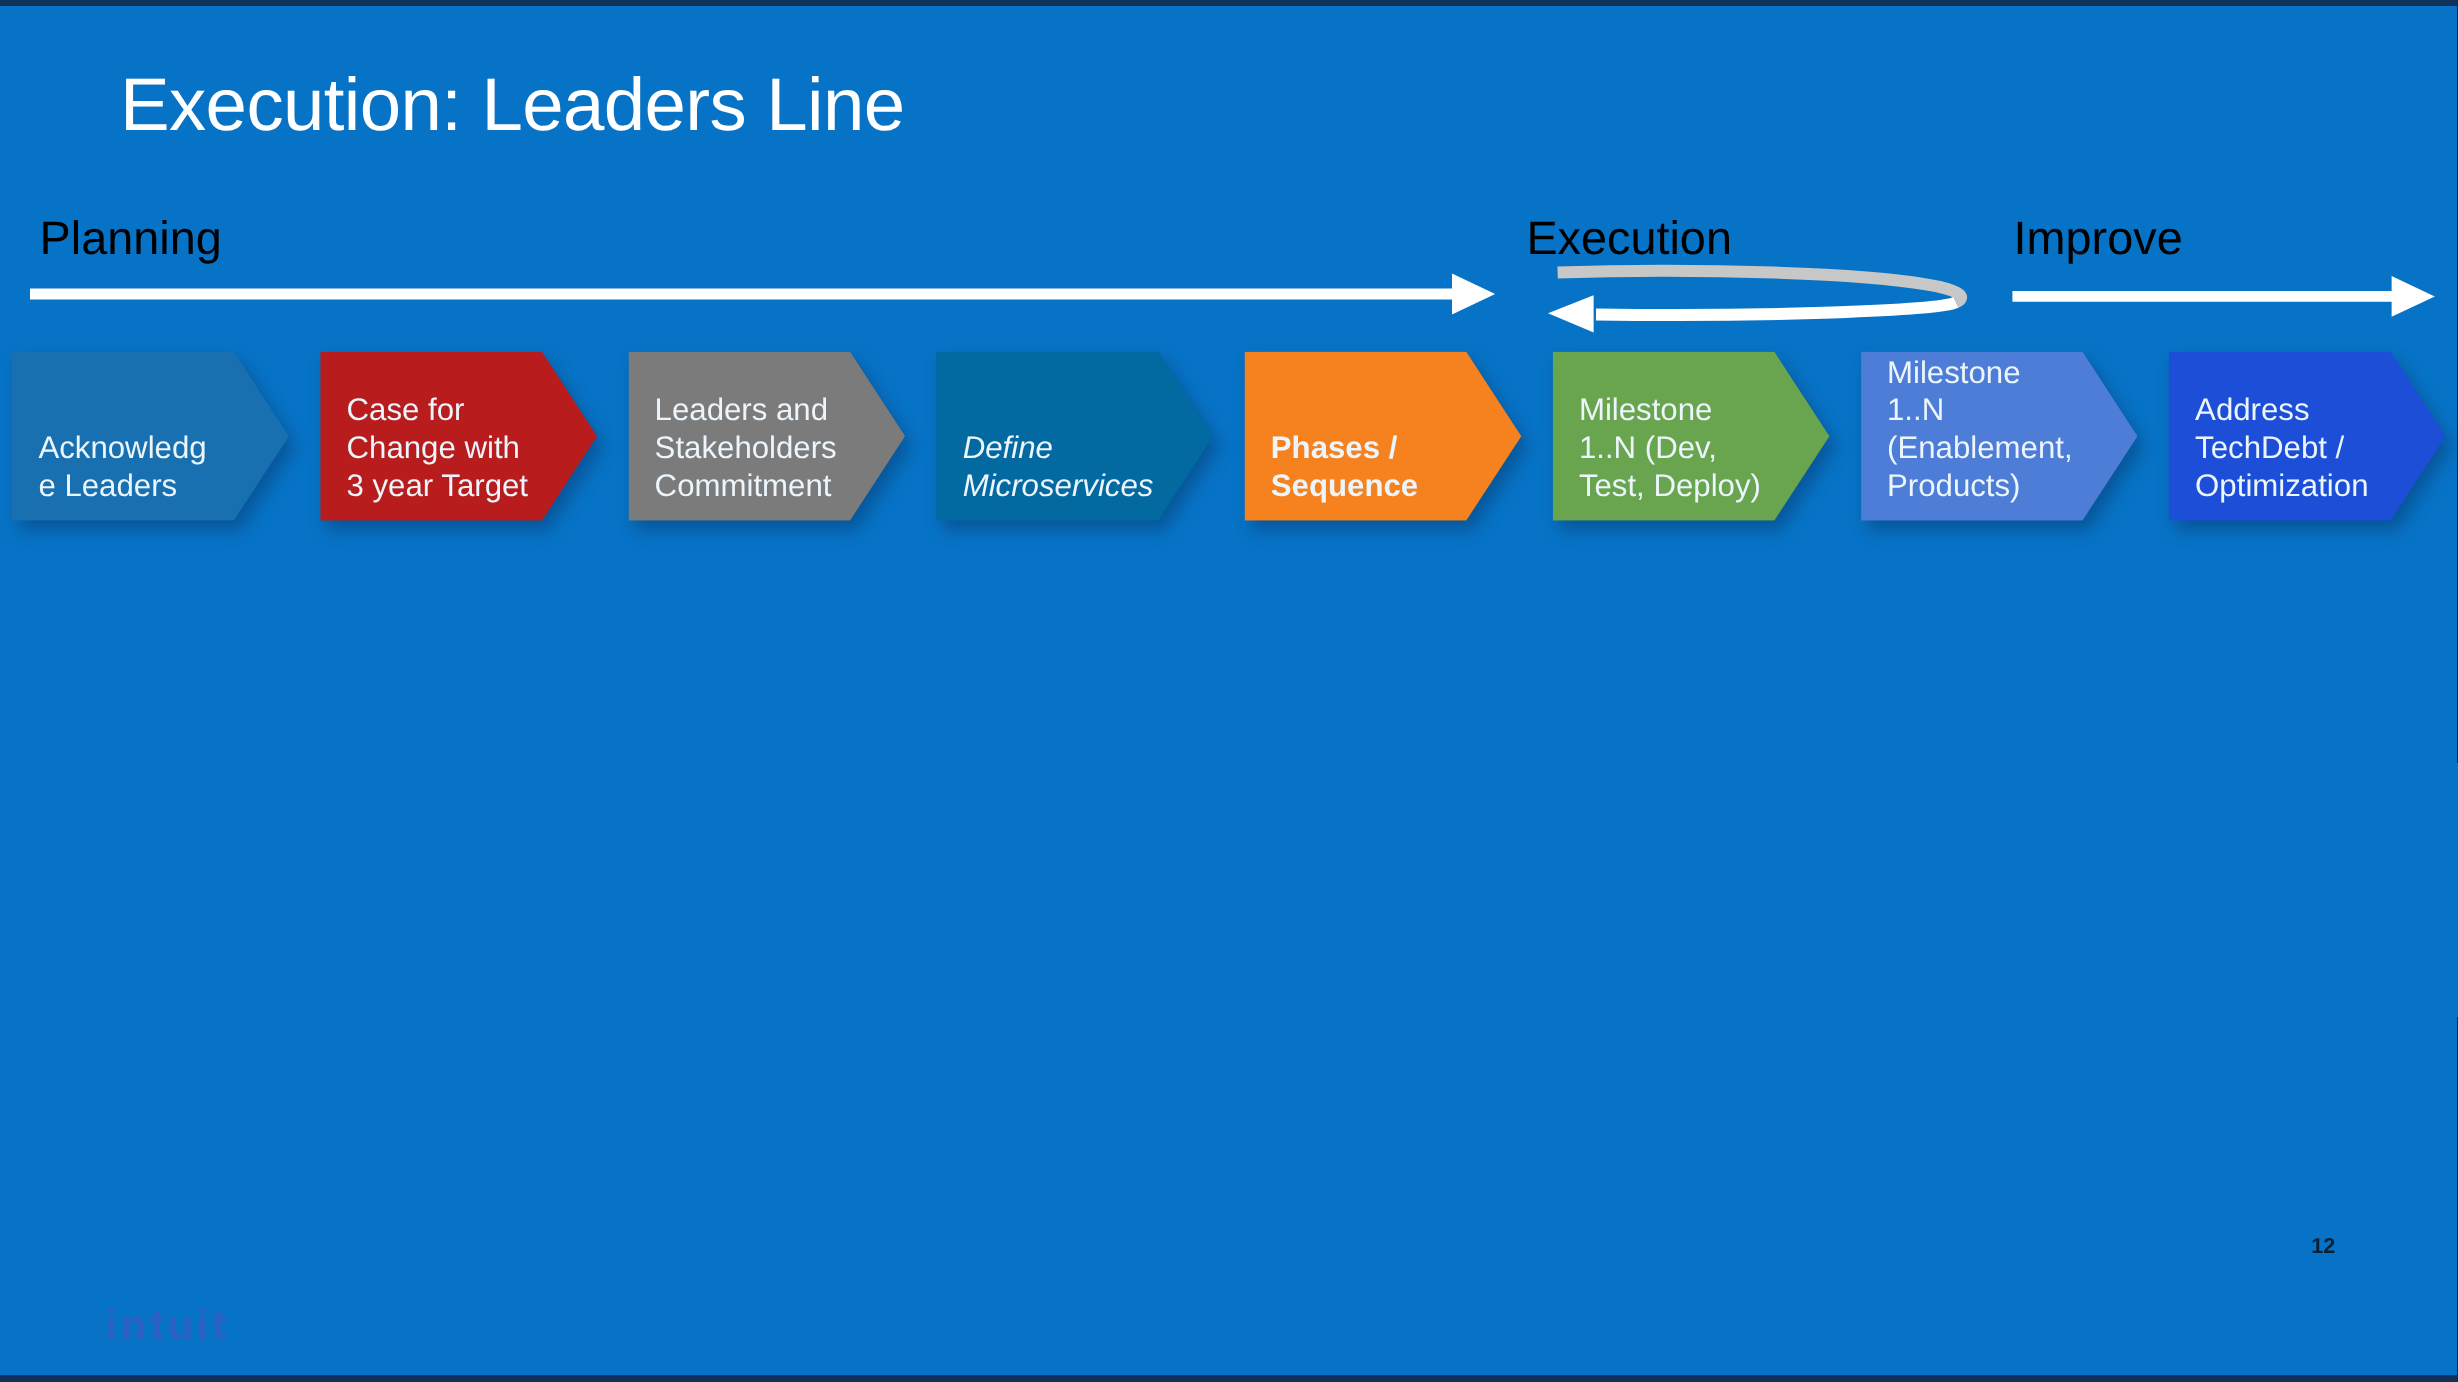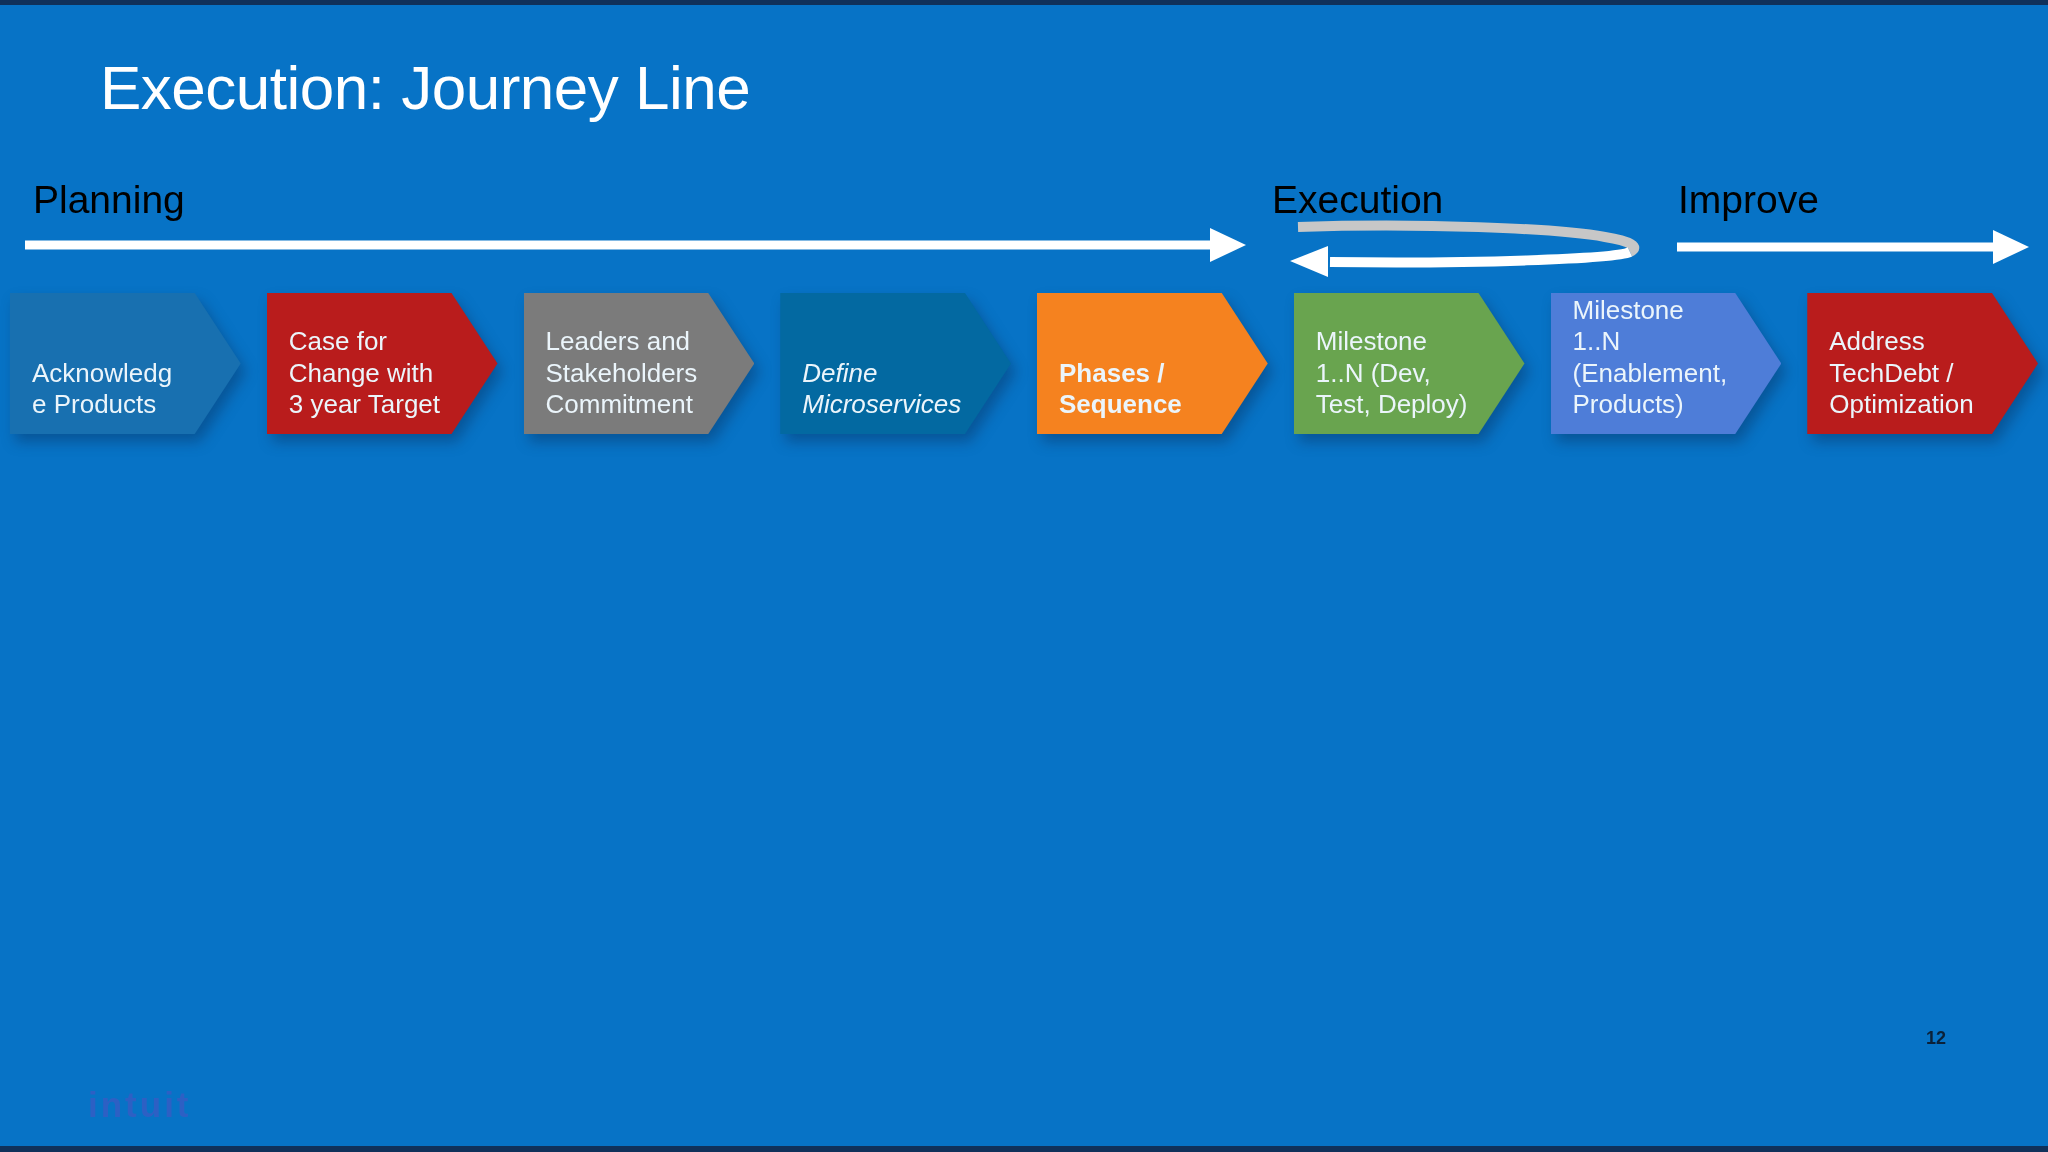--- a/index.html
+++ b/index.html
@@ -68,21 +68,21 @@
     color:var(--page-dark,#0B2138);
   }
 </style>
 </head>
 <body>
 
 <div class="slide" style="--bg: #0773C6; --edge: #10315A; --arrow-white: #FFFFFF; --loop-gray: #C7C7C7; --text-light: #EBF5FB; --logo-blue: #4C52C4; --page-dark: #0B2138;">
   <div class="edge top"></div>
   <div class="edge bottom"></div>
 
-  <div class="title">Execution: Journey Line</div>
+  <div class="title">Execution: Leaders Line</div>
 
   <div class="phase-label planning">Planning</div>
   <div class="phase-label execution">Execution</div>
   <div class="phase-label improve">Improve</div>
 
   <svg class="arrows-layer" viewBox="0 0 2048 320" width="2048" height="320">
     <g>
       <line class="arrow-stroke" x1="25" y1="245" x2="1214" y2="245"></line>
       <polygon class="arrow-head" points="1210,228 1246,245 1210,262"></polygon>
     </g>
@@ -94,21 +94,21 @@
     <g>
       <line class="arrow-stroke" x1="1677" y1="247" x2="1996" y2="247"></line>
       <polygon class="arrow-head" points="1993,230 2029,247 1993,264"></polygon>
     </g>
   </svg>
 
   <div class="chev-row">
     <div class="chev">
       <div class="chev-shape" style="background: rgb(24, 112, 176);">
         <div class="chev-label">Acknowledg
-e Products</div>
+e Leaders</div>
       </div>
     </div>
 
     <div class="chev">
       <div class="chev-shape" style="background: #b91c1c;">
         <div class="chev-label">Case for
 Change with
 3 year Target</div>
       </div>
     </div>
@@ -146,21 +146,21 @@
     <div class="chev">
       <div class="chev-shape" style="background: rgb(78, 125, 216);">
         <div class="chev-label">Milestone
 1..N
 (Enablement,
 Products)</div>
       </div>
     </div>
 
     <div class="chev">
-      <div class="chev-shape" style="background: #b91c1c;">
+      <div class="chev-shape" style="background: #1d4ed8;">
         <div class="chev-label">Address
 TechDebt /
 Optimization</div>
       </div>
     </div>
   </div>
 
   <div class="logo">intuit</div>
   <div class="page-number">12</div>
 </div>

